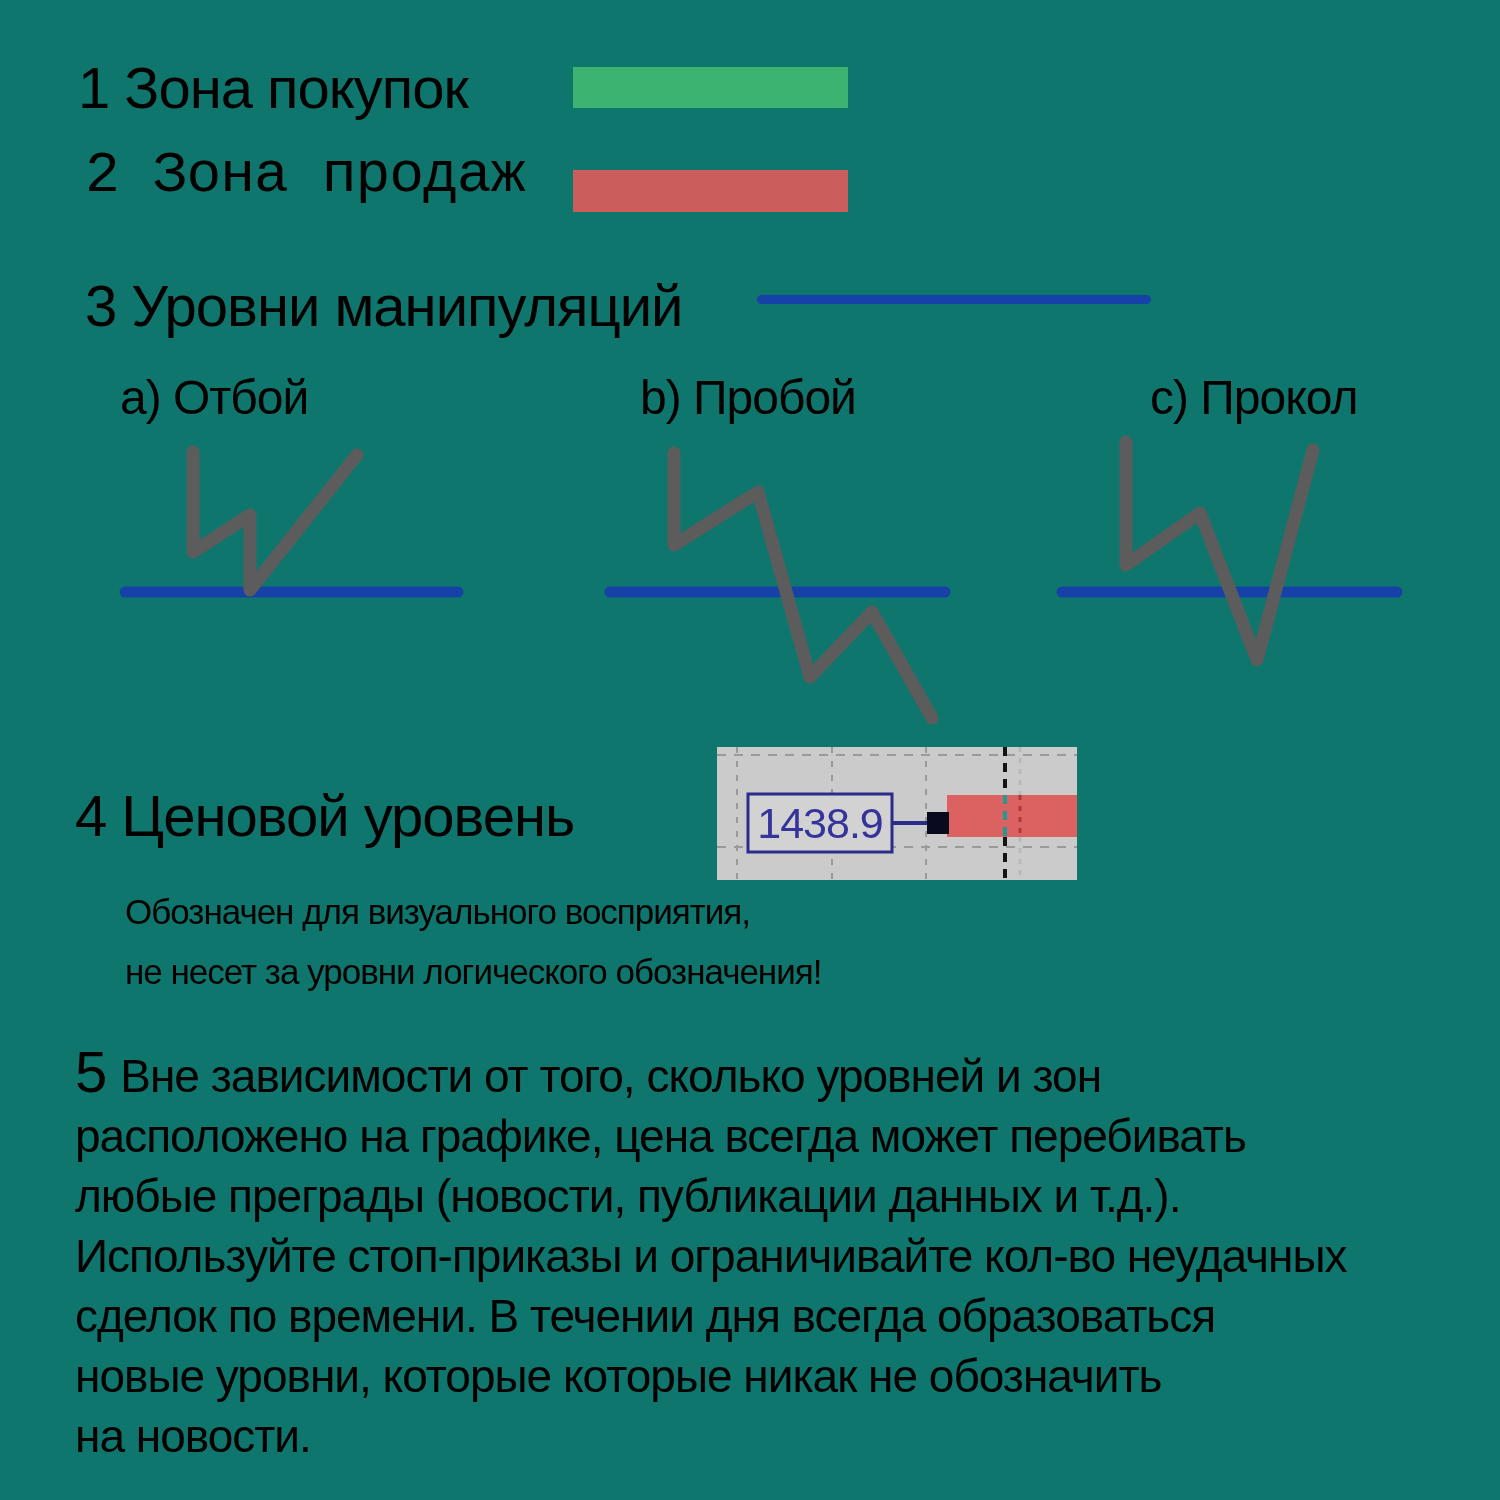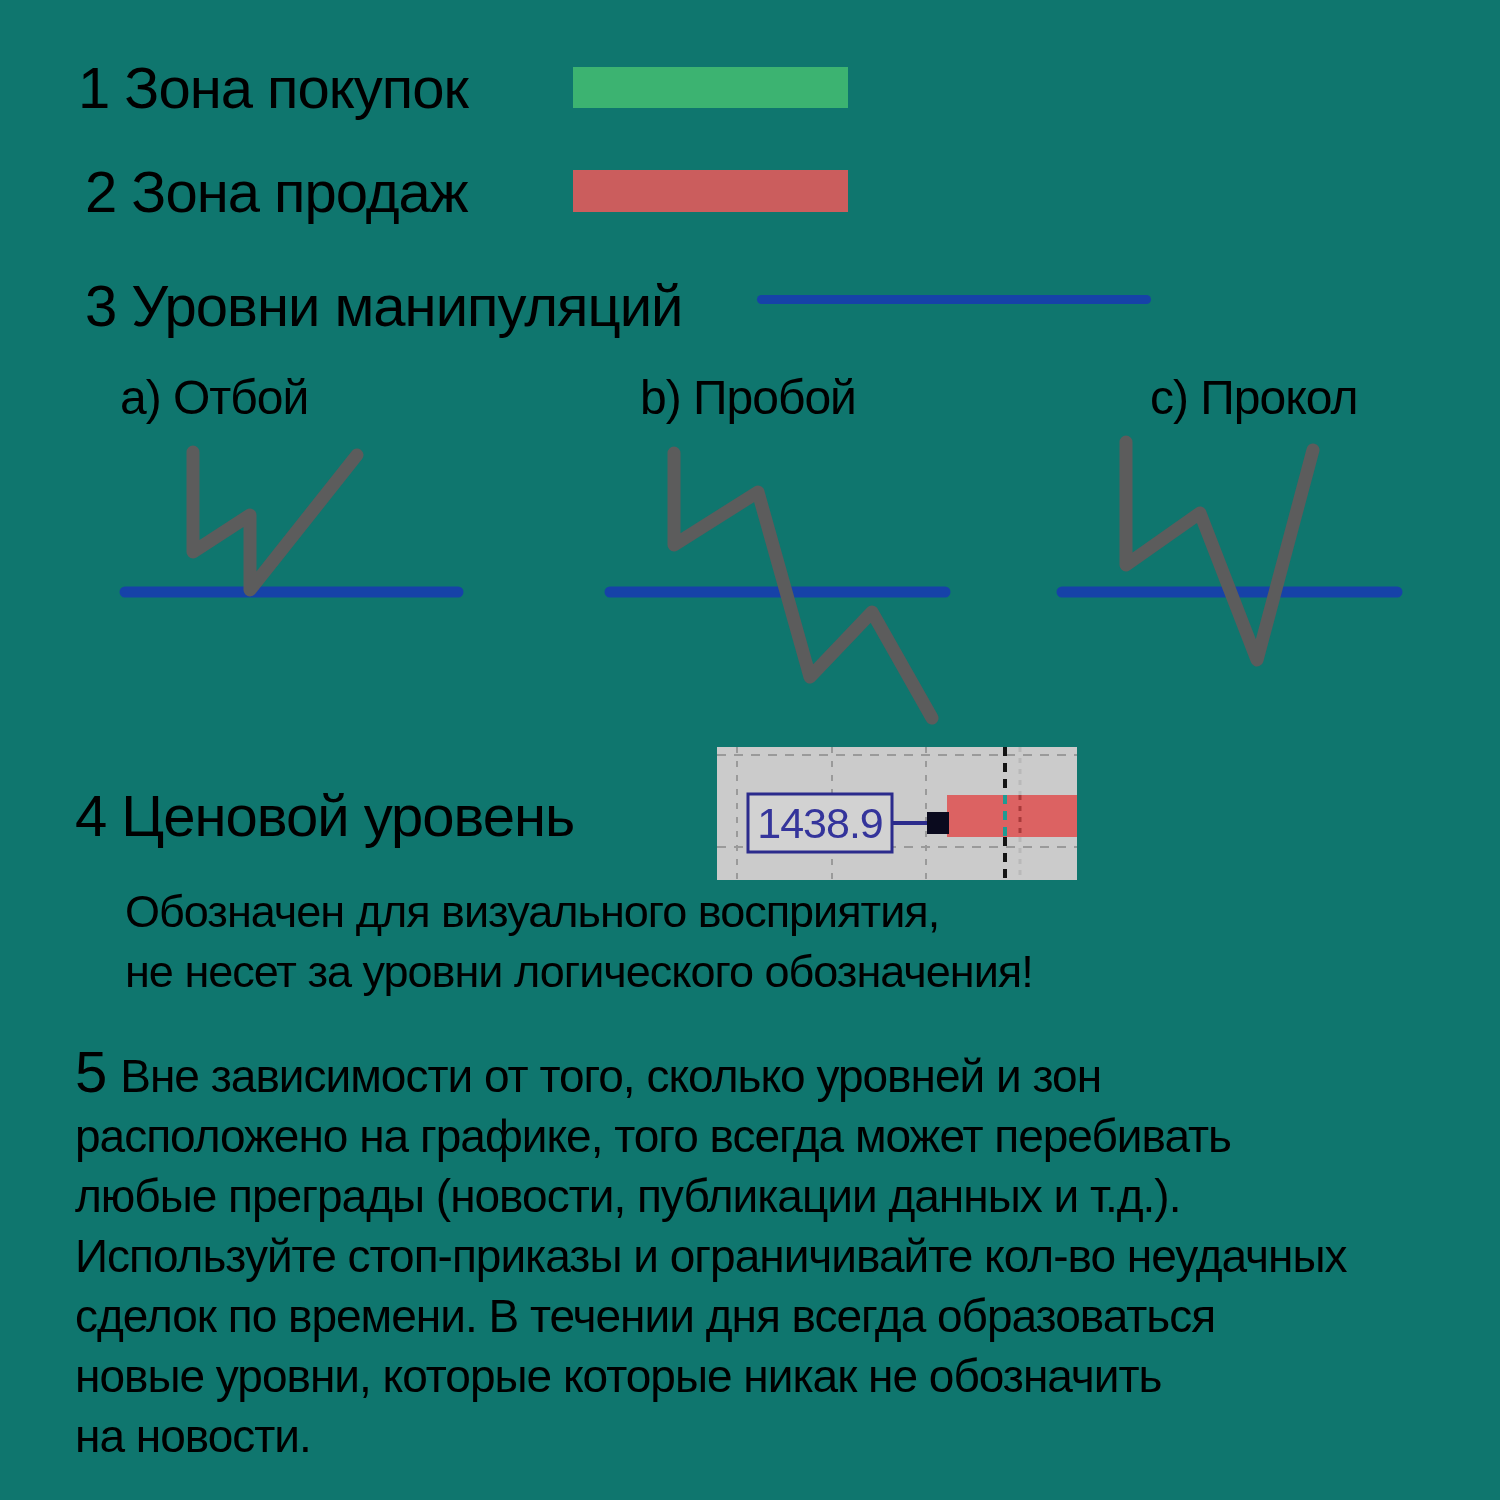--- a/index.html
+++ b/index.html
@@ -3,37 +3,37 @@
 <meta charset="utf-8">
 <style>
   html,body{margin:0;padding:0;background:#fff;}
   .canvas{
     position:relative;width:1500px;height:1500px;background:#0f766e;overflow:hidden;
     font-family:"Liberation Sans","DejaVu Sans",sans-serif;color:#000;
   }
   .abs{position:absolute;}
   .h1{font-size:58px;line-height:1.1;white-space:nowrap;letter-spacing:-1px;}
   .h2{font-size:48px;line-height:1.1;white-space:nowrap;letter-spacing:-1px;}
-  .body-txt{font-size:45px;line-height:60px;white-space:nowrap;letter-spacing:-1px;}
+  .body-txt{font-size:35px;line-height:60px;white-space:nowrap;letter-spacing:-1px;}
   .swatch{position:absolute;}
   .legend-line{position:absolute;border-radius:6px;}
   .para{font-size:46px;line-height:60px;letter-spacing:-1px;}
   .para .line{white-space:nowrap;}
   .big-num{font-size:58px;margin-right:14px;}
   svg{display:block;}
 </style>
 </head>
 <body>
 
 <div class="canvas">
 
   <div class="abs h1" style="left:78px;top:56px;">1 Зона покупок</div>
   <div class="swatch" style="left: 573px; top: 67px; width: 275px; height: 41px; background: rgb(60, 179, 113);"></div>
 
-  <div class="abs h1" style="left:85px;top:160px;">2 Зона продаж</div>
+  <div class="abs h1" style="left:85px;top:144px;font-family:Liberation Mono, monospace;">2 Зона продаж</div>
   <div class="swatch" style="left: 573px; top: 170px; width: 275px; height: 42px; background: rgb(203, 93, 93);"></div>
 
   <div class="abs h1" style="left:85px;top:274px;">3 Уровни манипуляций</div>
   <div class="legend-line" style="left: 757px; top: 295px; width: 394px; height: 9px; background: rgb(22, 66, 168);"></div>
 
   <div class="abs h2" style="left:640px;top:372px;">b) Пробой</div>
   <div class="abs h2" style="left:120px;top:372px;">a) Отбой</div>
   <div class="abs h2" style="left:1150px;top:372px;">c) Прокол</div>
 
   <svg class="abs" style="left:0;top:420px;" width="1500" height="340" viewBox="0 420 1500 340">
@@ -81,21 +81,21 @@
     <text x="103" y="91" text-anchor="middle" font-size="43" letter-spacing="-1" style="fill: rgb(52, 52, 155);">1438.9</text>
   </svg>
 
   <div class="abs body-txt" style="left:125px;top:882px;">Обозначен для визуального восприятия,</div>
   <div class="abs body-txt" style="left:125px;top:942px;">не несет за уровни логического обозначения!</div>
 
   <div class="abs para" style="left:75px;top:1042px;">
     <div class="line">
       <span class="big-num">5</span><span>Вне зависимости от того, сколько уровней и зон</span>
     </div>
-    <div class="line">расположено на графике, того всегда может перебивать</div>
+    <div class="line">расположено на графике, цена всегда может перебивать</div>
     <div class="line">любые преграды (новости, публикации данных и т.д.).</div>
     <div class="line">Используйте стоп-приказы и ограничивайте кол-во неудачных</div>
     <div class="line">сделок по времени. В течении дня всегда образоваться</div>
     <div class="line">новые уровни, которые которые никак не обозначить</div>
     <div class="line">на новости.</div>
   </div>
 
 </div>
 
 </body></html>

